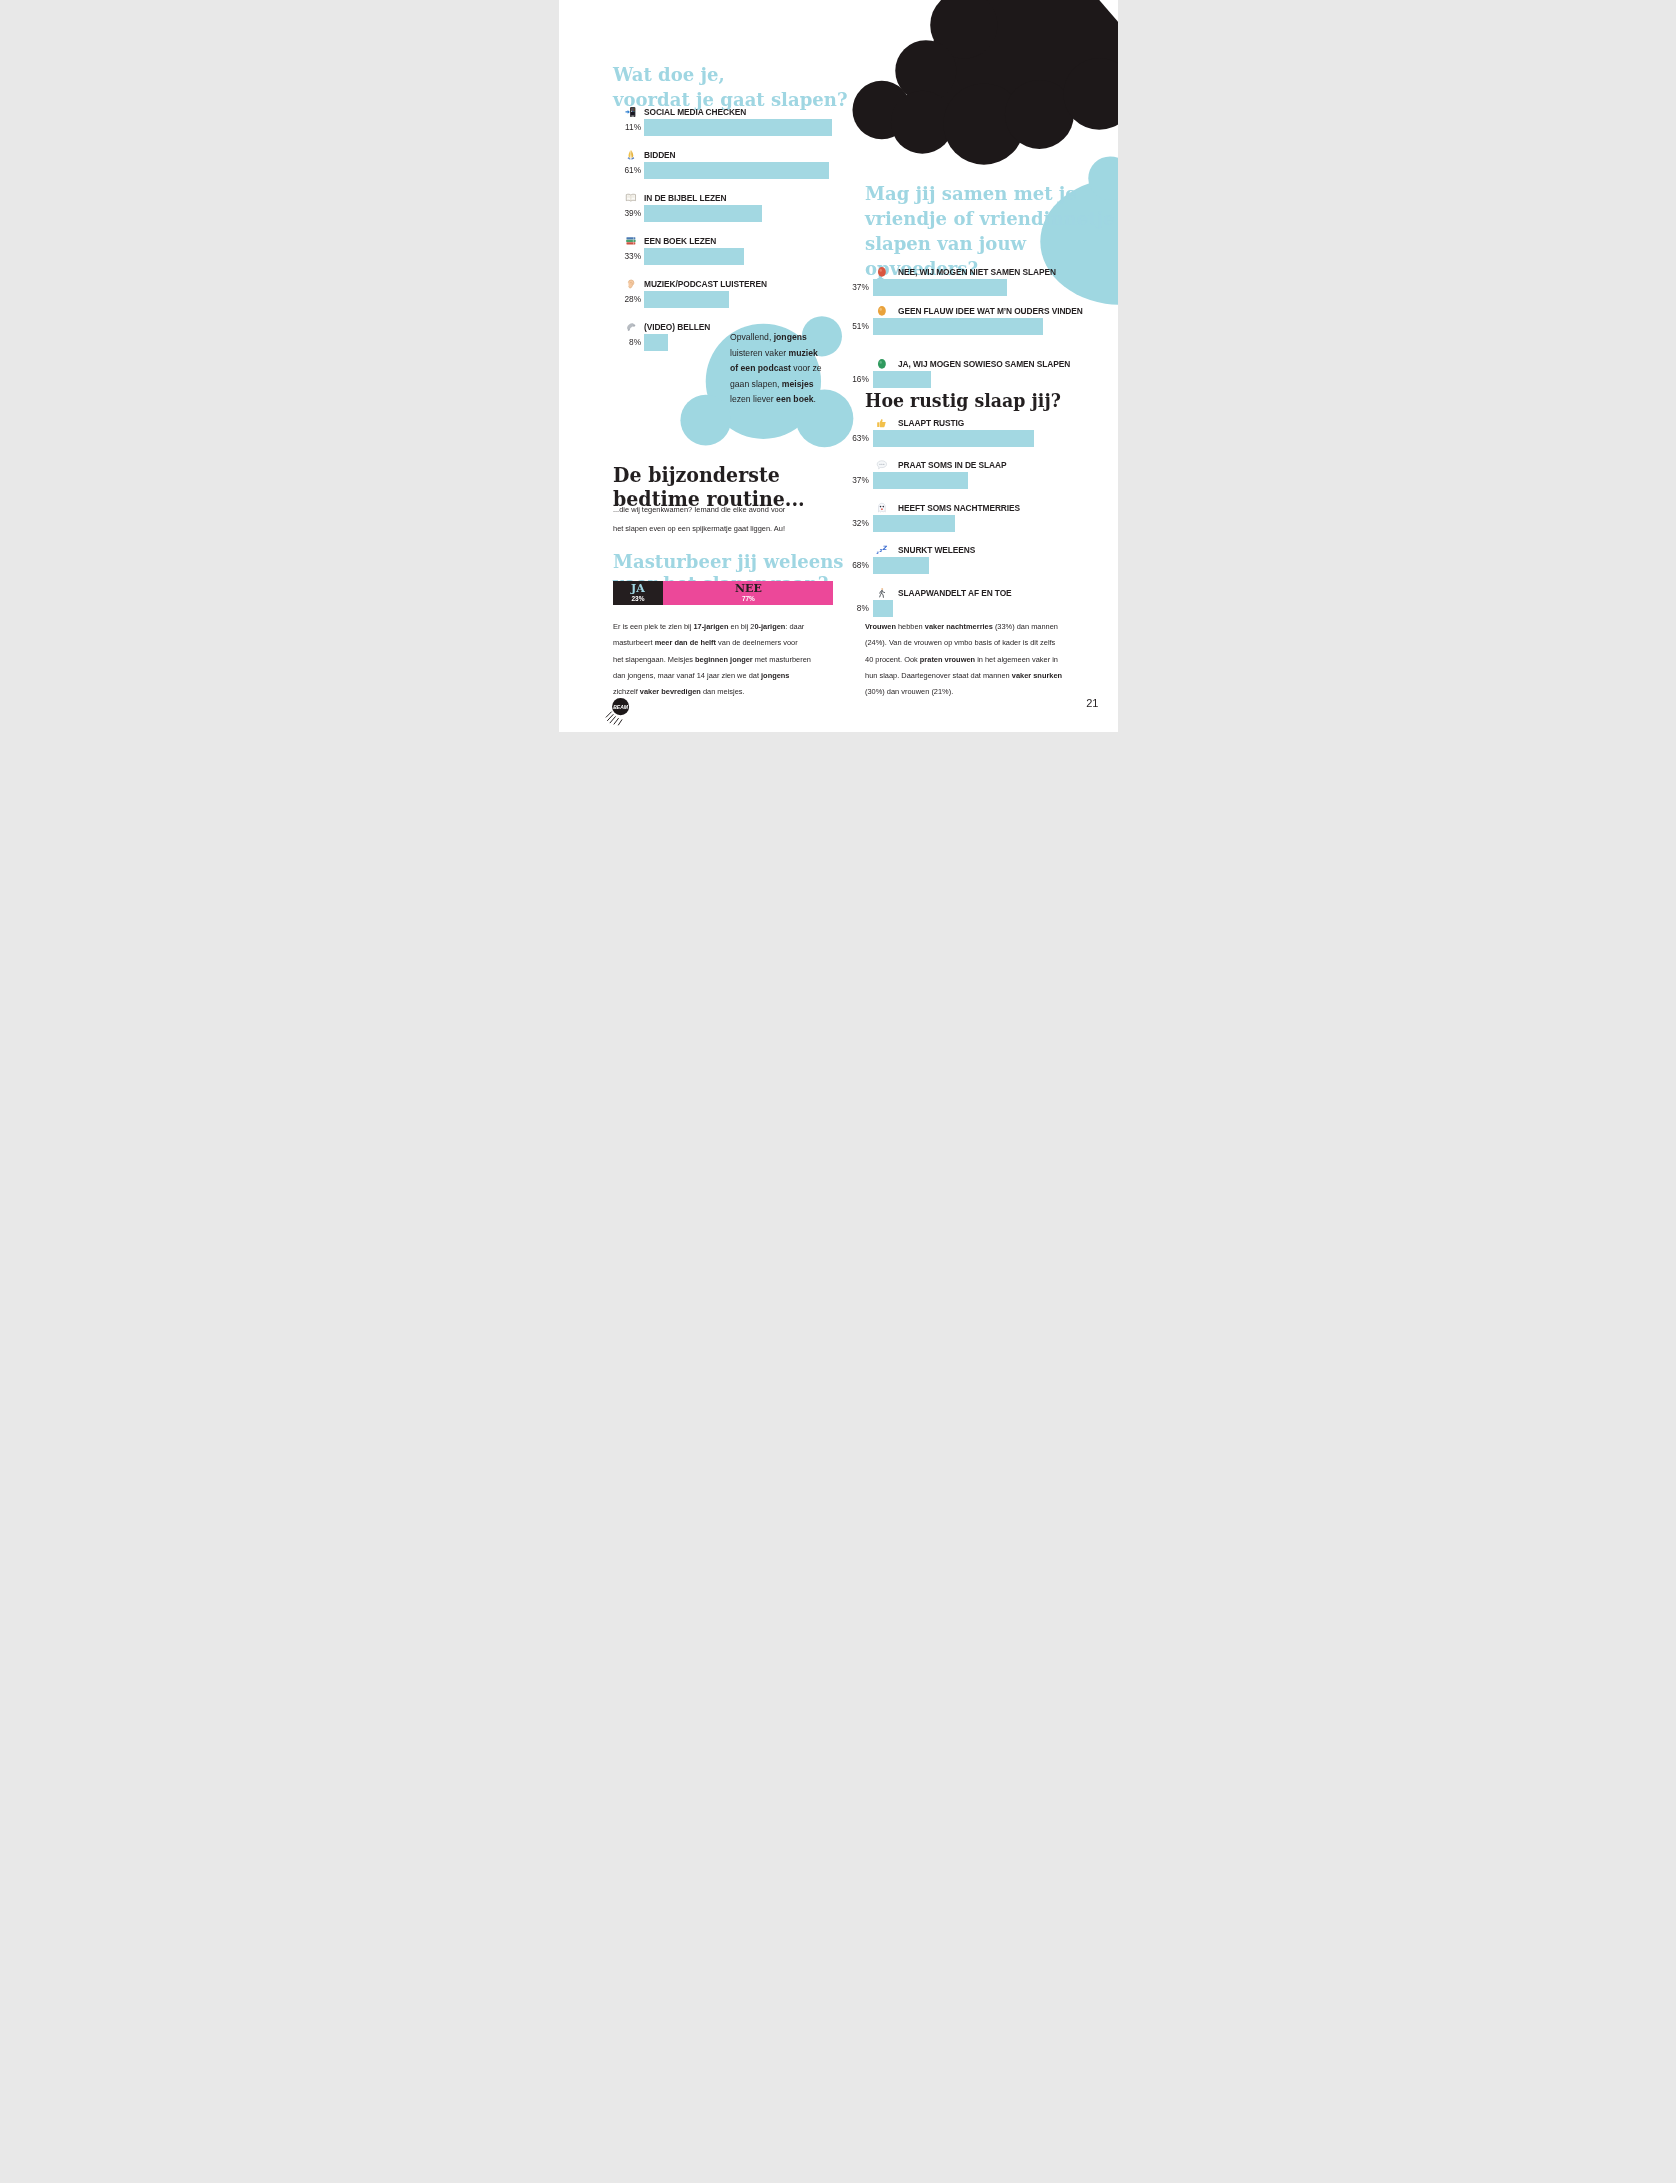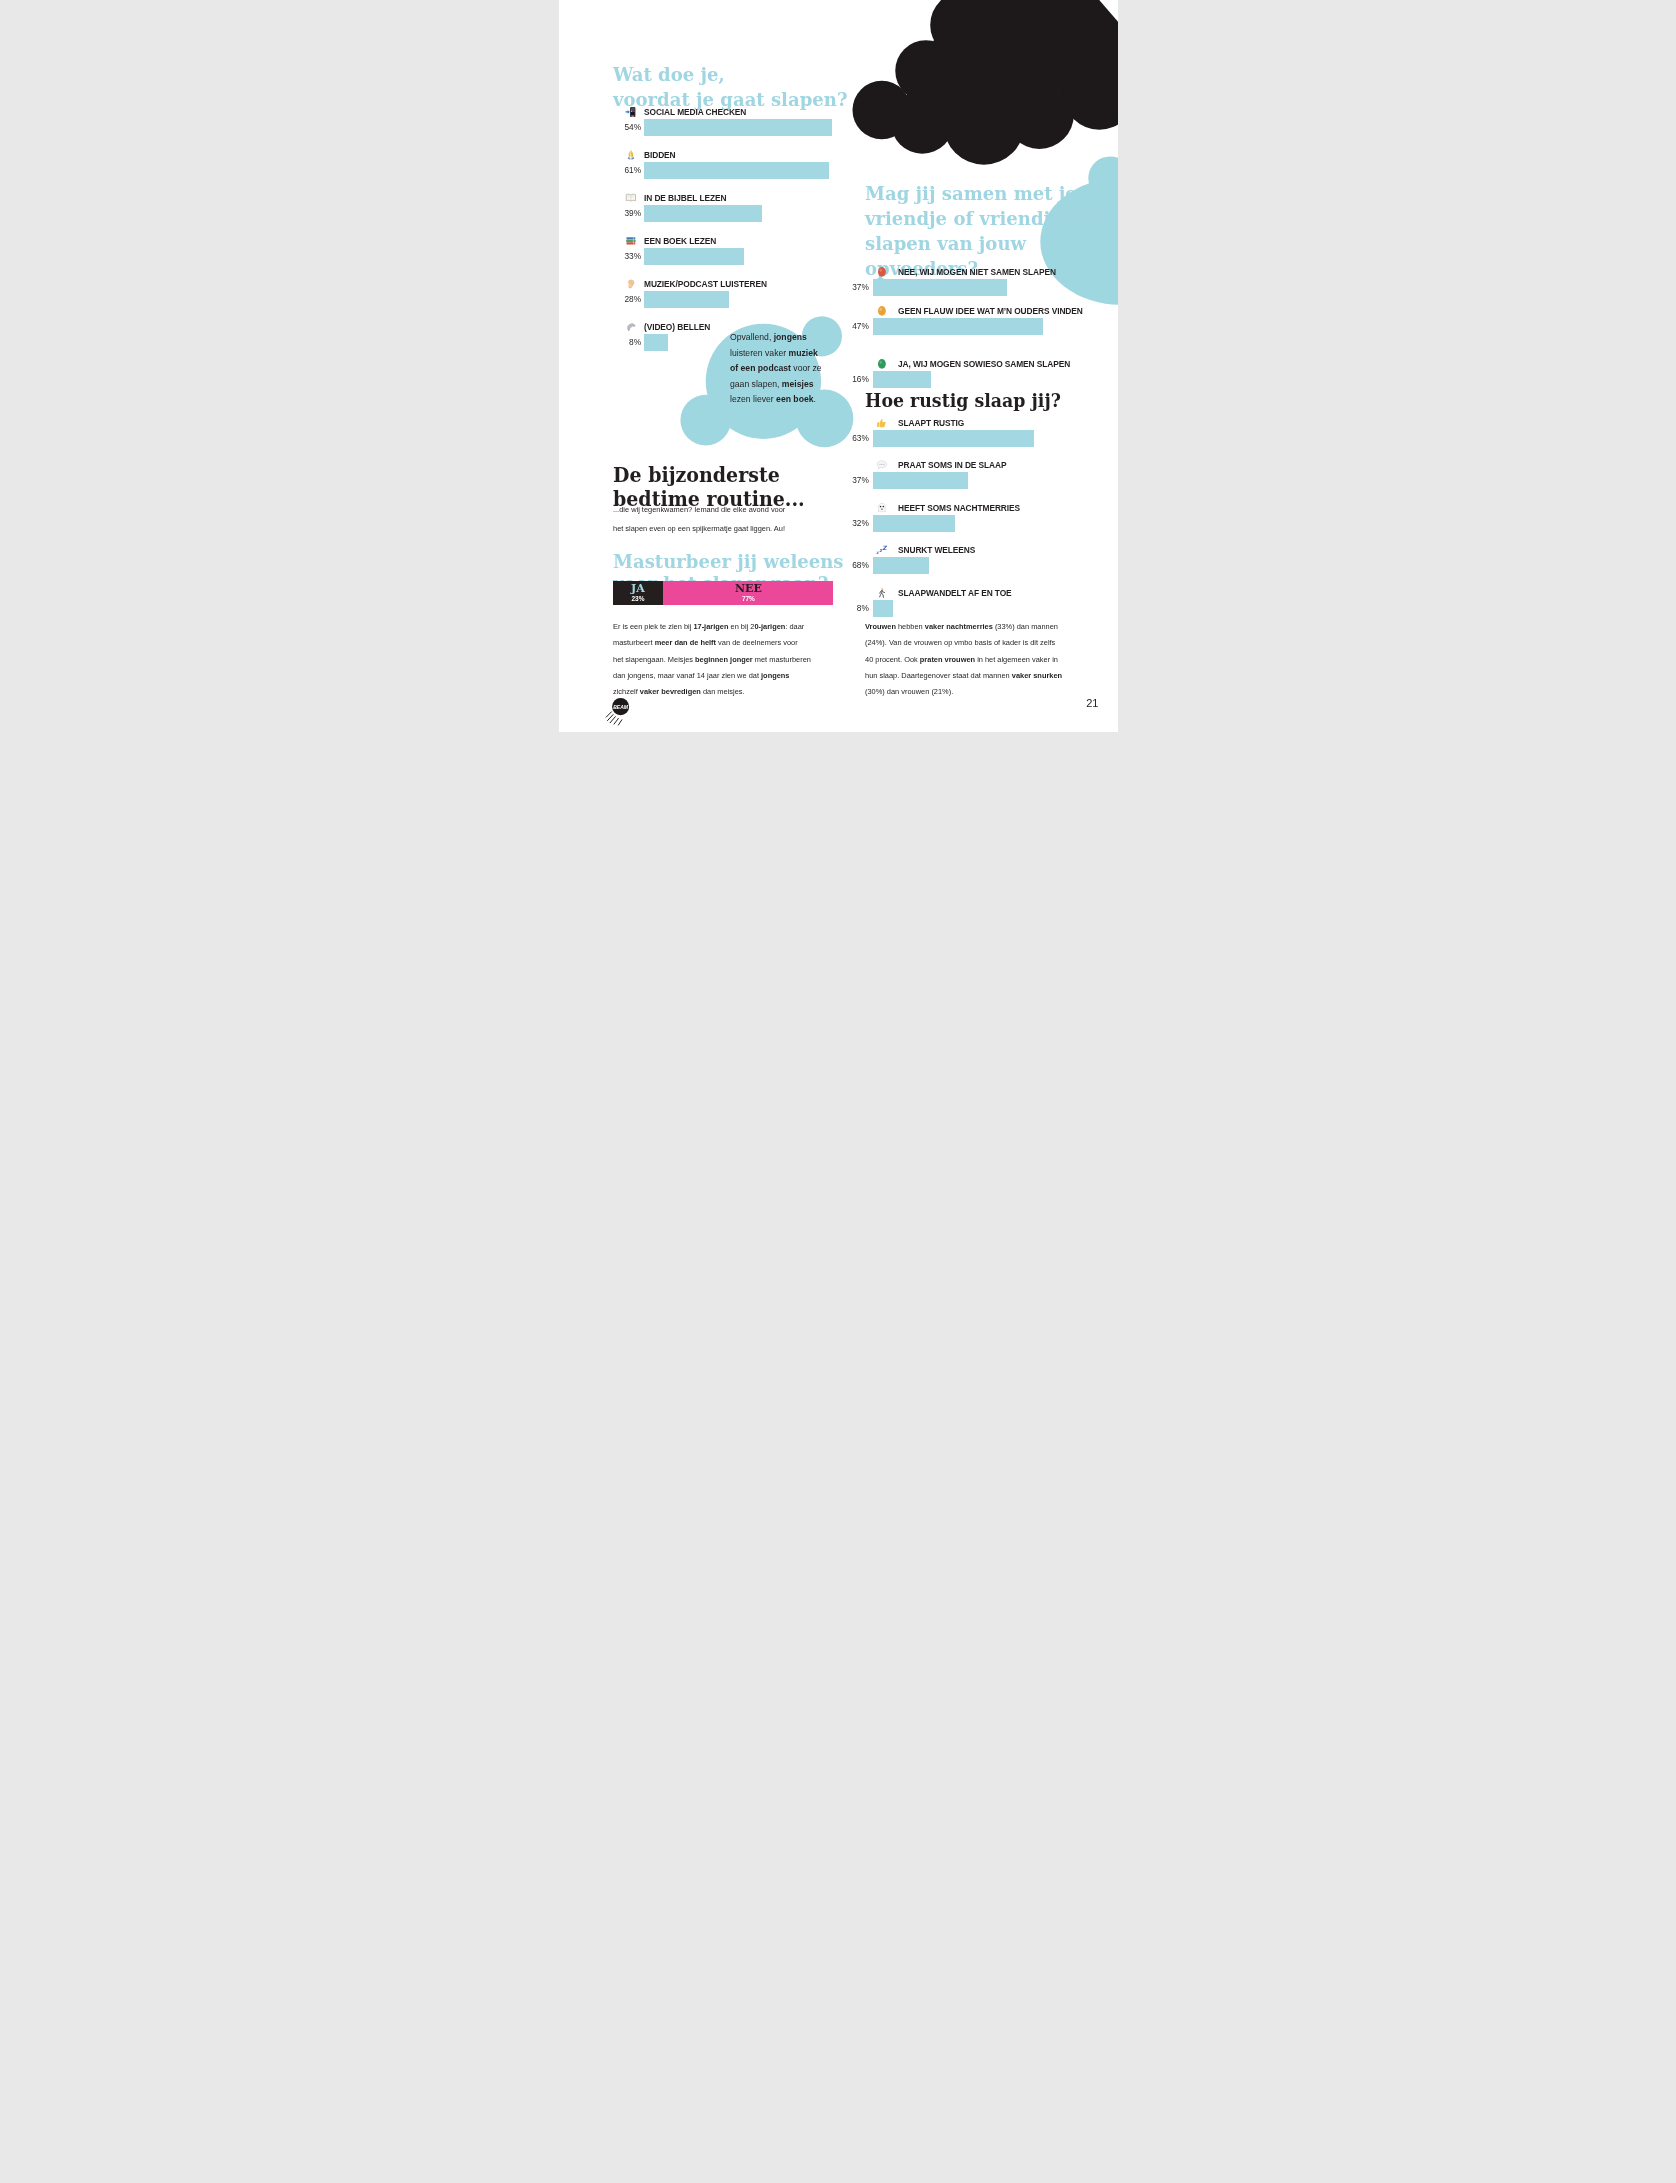--- a/index.html
+++ b/index.html
@@ -133,21 +133,21 @@
             <rect x="14.8" y="7.5" width="1.8" height="1.8" fill="#c77ad0"></rect>
             <rect x="17.3" y="7.5" width="1.8" height="1.8" fill="#f08a4b"></rect>
             <rect x="12.3" y="10" width="1.8" height="1.8" fill="#f3f0e8"></rect>
             <rect x="14.8" y="10" width="1.8" height="1.8" fill="#5a77d6"></rect>
             <rect x="17.3" y="10" width="1.8" height="1.8" fill="#4fc3a0"></rect>
             <rect x="13" y="19.6" width="5.4" height="1.6" rx="0.8" fill="#efefef"></rect>
             <path d="M1 10.6h4.4V8L10 12l-4.6 4v-2.6H1z" fill="#2e7fd0"></path>
           </svg>
         </span>
         <span class="clabel" style="left:19px">SOCIAL MEDIA CHECKEN</span>
-        <span class="cpct" style="top:11.8px;width:16.6px;line-height:17px">54%</span>
+        <span class="cpct" style="top:11.8px;width:16.6px;line-height:17px">11%</span>
         <div class="cbar" style="top:11.8px;left:19px;width:188px;height:17px"></div>
       </div>
       <div class="crow" style="top: 43px;">
         <span class="cicon" style="left:0px">
           <svg viewBox="0 0 24 24">
             <path d="M11.2 2.2C9.6 5.6 7.6 8.6 7.2 12.6c-.3 2.8 1.2 4.6 3.4 5.6l.9-8.2z" fill="#efc14c"></path>
             <path d="M12.8 2.2c1.6 3.4 3.6 6.4 4 10.4.3 2.8-1.2 4.6-3.4 5.6l-.9-8.2z" fill="#e6b33e"></path>
             <path d="M5.2 19.2l5.4 2.6.5-2.6-4.3-2.8z" fill="#7193c9"></path>
             <path d="M18.8 19.2l-5.4 2.6-.5-2.6 4.3-2.8z" fill="#5f84bf"></path>
           </svg>
@@ -222,21 +222,21 @@
         <div class="cbar" style="top:11.8px;left:22px;width:134px;height:17.5px"></div>
       </div>
       <div class="crow" style="top: 39px;">
         <span class="cicon" style="left:25px">
           <svg viewBox="0 0 24 24">
             <ellipse cx="12" cy="12" rx="8" ry="9.8" fill="#e9a23b"></ellipse>
             <ellipse cx="9.6" cy="8.6" rx="2.4" ry="3.2" fill="#f3c47e" opacity=".85"></ellipse>
           </svg>
         </span>
         <span class="clabel" style="left:47px">GEEN FLAUW IDEE WAT M’N OUDERS VINDEN</span>
-        <span class="cpct" style="top:11.8px;width:18.3px;line-height:17.5px">47%</span>
+        <span class="cpct" style="top:11.8px;width:18.3px;line-height:17.5px">51%</span>
         <div class="cbar" style="top:11.8px;left:22px;width:170px;height:17.5px"></div>
       </div>
       <div class="crow" style="top: 78px; margin-top: 14px;">
         <span class="cicon" style="left:25px">
           <svg viewBox="0 0 24 24">
             <ellipse cx="12" cy="12" rx="8" ry="9.8" fill="#2f9a5e"></ellipse>
             <ellipse cx="9.6" cy="8.6" rx="2.4" ry="3.2" fill="#66b98b" opacity=".85"></ellipse>
           </svg>
         </span>
         <span class="clabel" style="left:47px">JA, WIJ MOGEN SOWIESO SAMEN SLAPEN</span>

